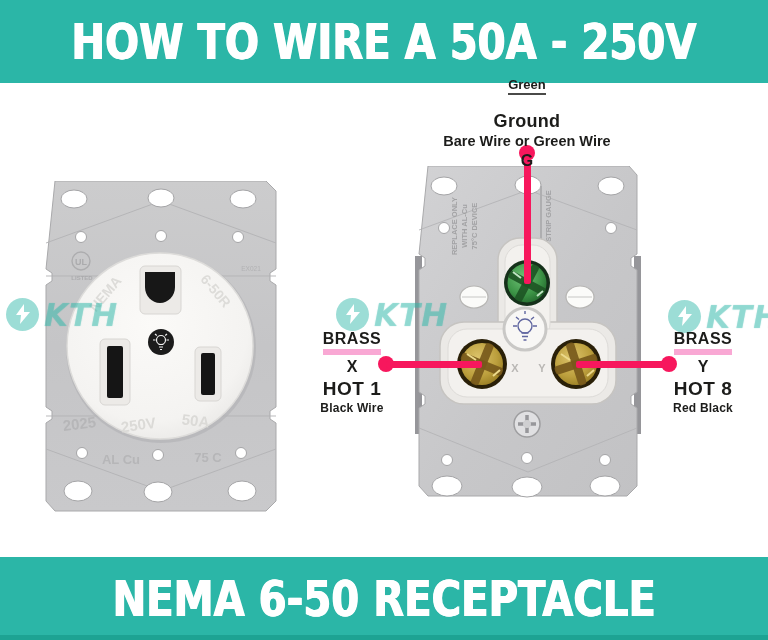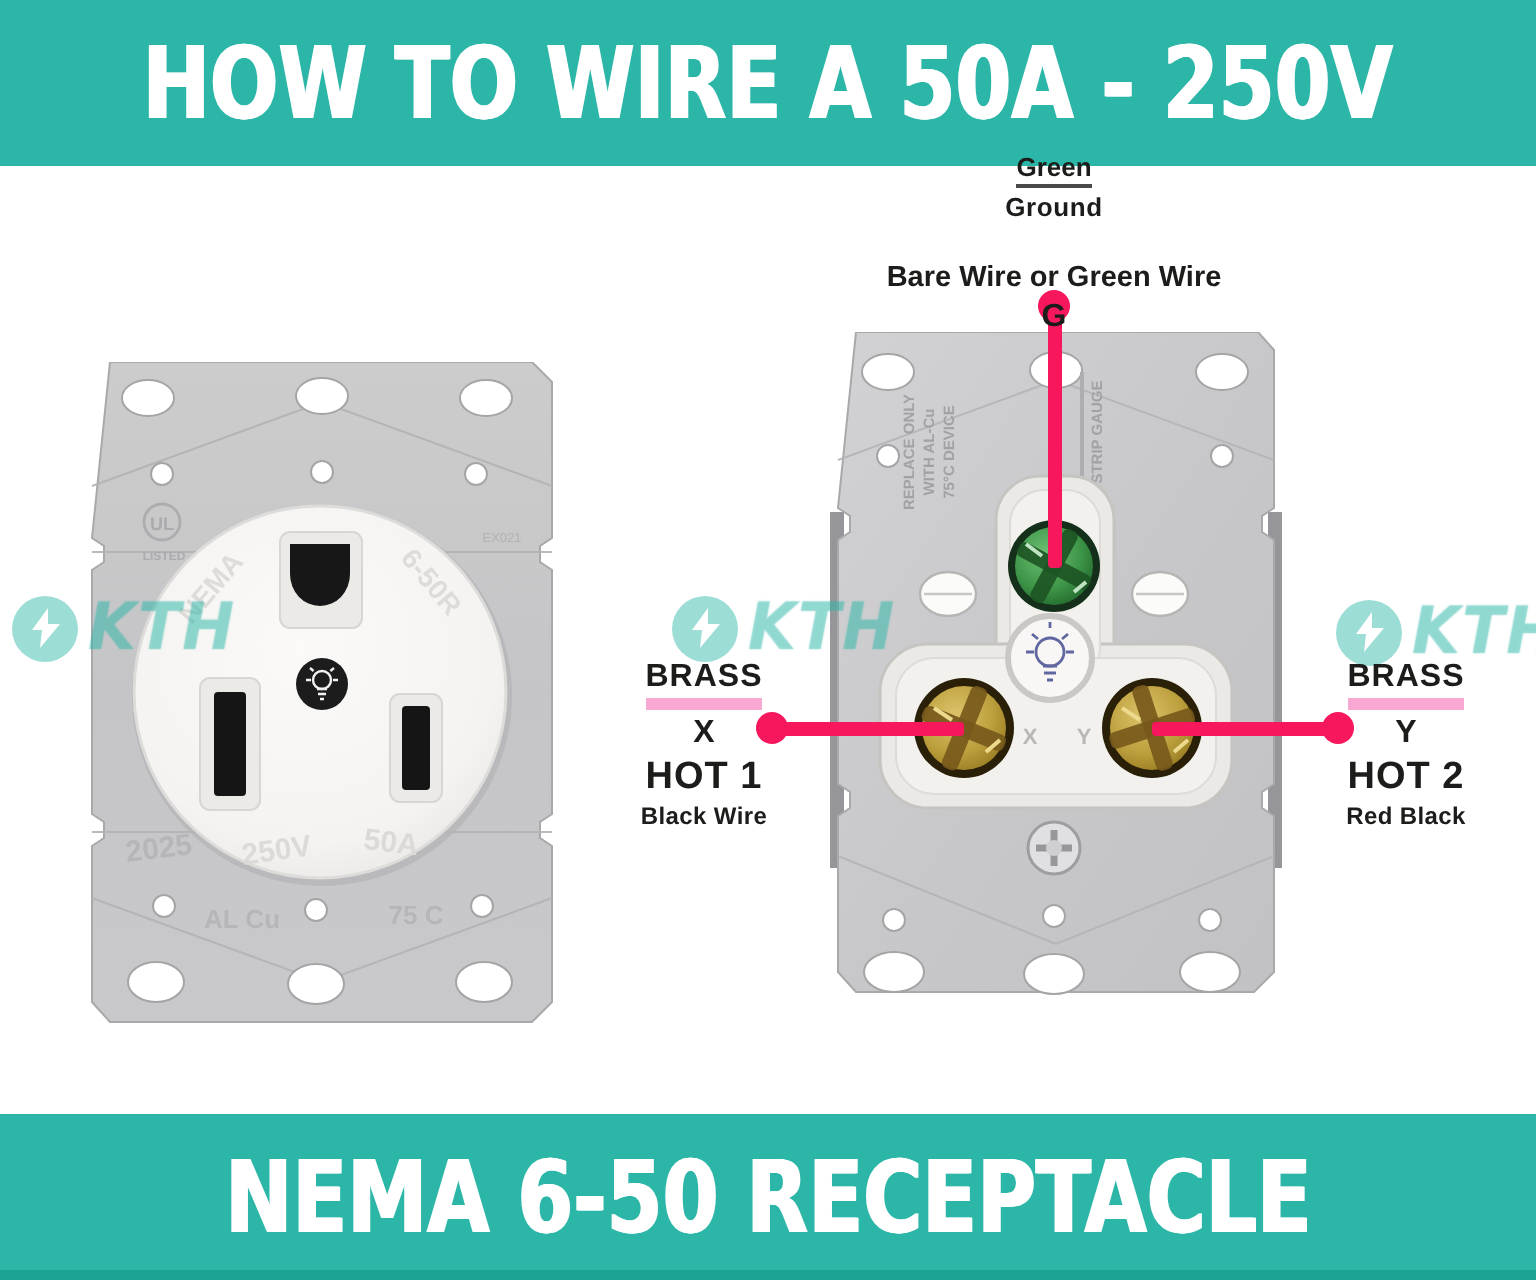--- a/index.html
+++ b/index.html
@@ -16,22 +16,22 @@
   .banner-text{color:#ffffff;font-family:"DejaVu Sans","Liberation Sans",sans-serif;
           font-weight:bold;font-size:41px;letter-spacing:0px;white-space:nowrap;
           transform:scale(0.98,1.22);text-shadow:0.6px 0 0 #fff,-0.6px 0 0 #fff;}
 
   
   .label-block{position:absolute;text-align:center;color:#1c1c1a;z-index:6;line-height:1.12;}
   .lbl-small{font-size:13px;font-weight:bold;display:inline-block;
              border-bottom:2px solid #4a4a48;padding-bottom:0px;}
   .lbl-underline{font-size:16px;font-weight:bold;display:inline-block;
              border-bottom:6px solid #f9a8d4;padding-bottom:1px;letter-spacing:0.5px;}
-  .lbl-bold-lg{font-size:13px;font-weight:bold;margin-top:3px;letter-spacing:0.3px;}
-  .lbl-bold-md{font-size:14.5px;font-weight:bold;margin-top:20px;}
+  .lbl-bold-lg{font-size:18px;font-weight:bold;margin-top:16px;letter-spacing:0.3px;}
+  .lbl-bold-md{font-size:14.5px;font-weight:bold;margin-top:2px;}
   .lbl-terminal{font-size:16px;font-weight:bold;margin-top:3px;}
   .lbl-hot{font-size:19px;font-weight:bold;margin-top:2px;letter-spacing:0.5px;}
   .lbl-wire{font-size:12px;font-weight:bold;margin-top:3px;letter-spacing:0.2px;}
 
   
   .pink-line{position:absolute;background:#f7175d;z-index:5;border-radius:2px;}
   .pink-dot{position:absolute;width:16px;height:16px;border-radius:50%;background:#f7175d;z-index:5;}
 
   
   .watermark{position:absolute;display:flex;align-items:center;gap:5px;z-index:4;opacity:0.55;}
@@ -297,21 +297,21 @@
   <div class="label-block" style="left:294px;top:330px;width:116px;">
     <div><span class="lbl-underline">BRASS</span></div>
     <div class="lbl-terminal">X</div>
     <div class="lbl-hot">HOT 1</div>
     <div class="lbl-wire">Black Wire</div>
   </div>
 
   <div class="label-block" style="left:645px;top:330px;width:116px;">
     <div><span class="lbl-underline">BRASS</span></div>
     <div class="lbl-terminal">Y</div>
-    <div class="lbl-hot">HOT 2</div>
+    <div class="lbl-hot">HOT 8</div>
     <div class="lbl-wire">Red Black</div>
   </div>
 
   <div class="banner bottom">
     <div class="banner-text">NEMA 6-50 RECEPTACLE</div>
   </div>
 
 </div>
 
 </body></html>

